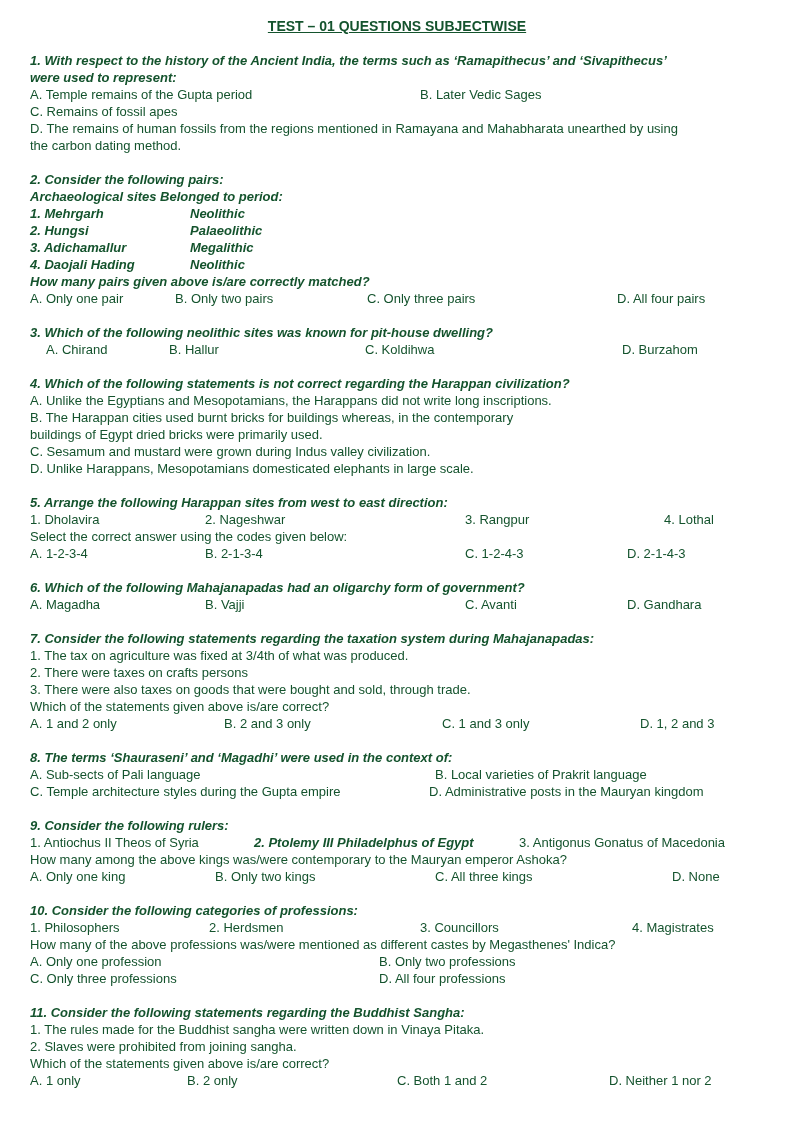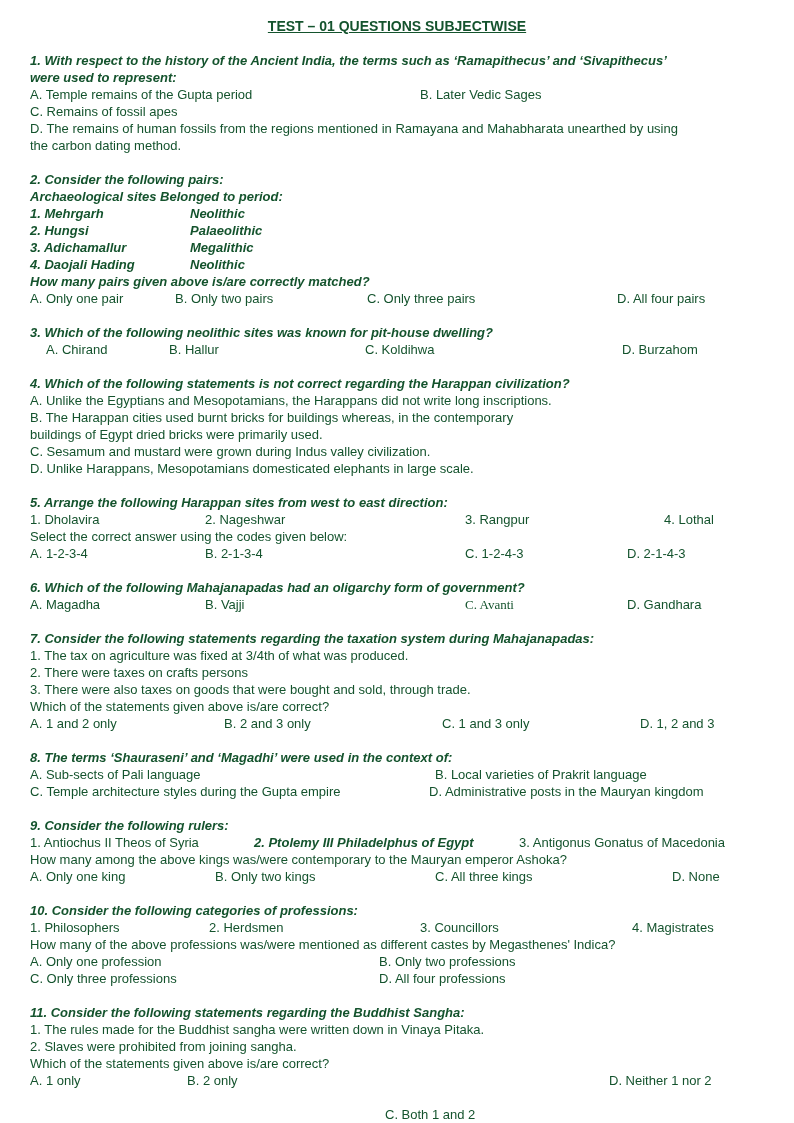--- a/index.html
+++ b/index.html
@@ -120,21 +120,21 @@
           <span class="q-cell" style="left: 175px;">B. 2-1-3-4</span>
           <span class="q-cell" style="left: 435px;">C. 1-2-4-3</span>
           <span class="q-cell" style="left: 597px;">D. 2-1-4-3</span>
         </div>
       </div>
       <div class="q-block">
         <div class="q-line b">6. Which of the following Mahajanapadas had an oligarchy form of government?</div>
         <div class="q-row">
           <span class="q-cell" style="left: 0px;">A. Magadha</span>
           <span class="q-cell" style="left: 175px;">B. Vajji</span>
-          <span class="q-cell" style="left: 435px; font-family: Liberation Serif, serif;">C. Avanti</span>
+          <span class="q-cell" style="left: 435px;">C. Avanti</span>
           <span class="q-cell" style="left: 597px;">D. Gandhara</span>
         </div>
       </div>
       <div class="q-block">
         <div class="q-line b">7. Consider the following statements regarding the taxation system during Mahajanapadas:</div>
         <div class="q-line">1. The tax on agriculture was fixed at 3/4th of what was produced.</div>
         <div class="q-line">2. There were taxes on crafts persons</div>
         <div class="q-line">3. There were also taxes on goods that were bought and sold, through trade.</div>
         <div class="q-line">Which of the statements given above is/are correct?</div>
         <div class="q-row">
@@ -189,18 +189,18 @@
         </div>
       </div>
       <div class="q-block">
         <div class="q-line b">11. Consider the following statements regarding the Buddhist Sangha:</div>
         <div class="q-line">1. The rules made for the Buddhist sangha were written down in Vinaya Pitaka.</div>
         <div class="q-line">2. Slaves were prohibited from joining sangha.</div>
         <div class="q-line">Which of the statements given above is/are correct?</div>
         <div class="q-row">
           <span class="q-cell" style="left: 0px;">A. 1 only</span>
           <span class="q-cell" style="left: 157px;">B. 2 only</span>
-          <span class="q-cell" style="left: 355px; margin-top: 34px;">C. Both 1 and 2</span>
+          <span class="q-cell" style="left: 367px;">C. Both 1 and 2</span>
           <span class="q-cell" style="left: 579px;">D. Neither 1 nor 2</span>
         </div>
       </div>
     </div>
 </div>
 
 </body></html>

